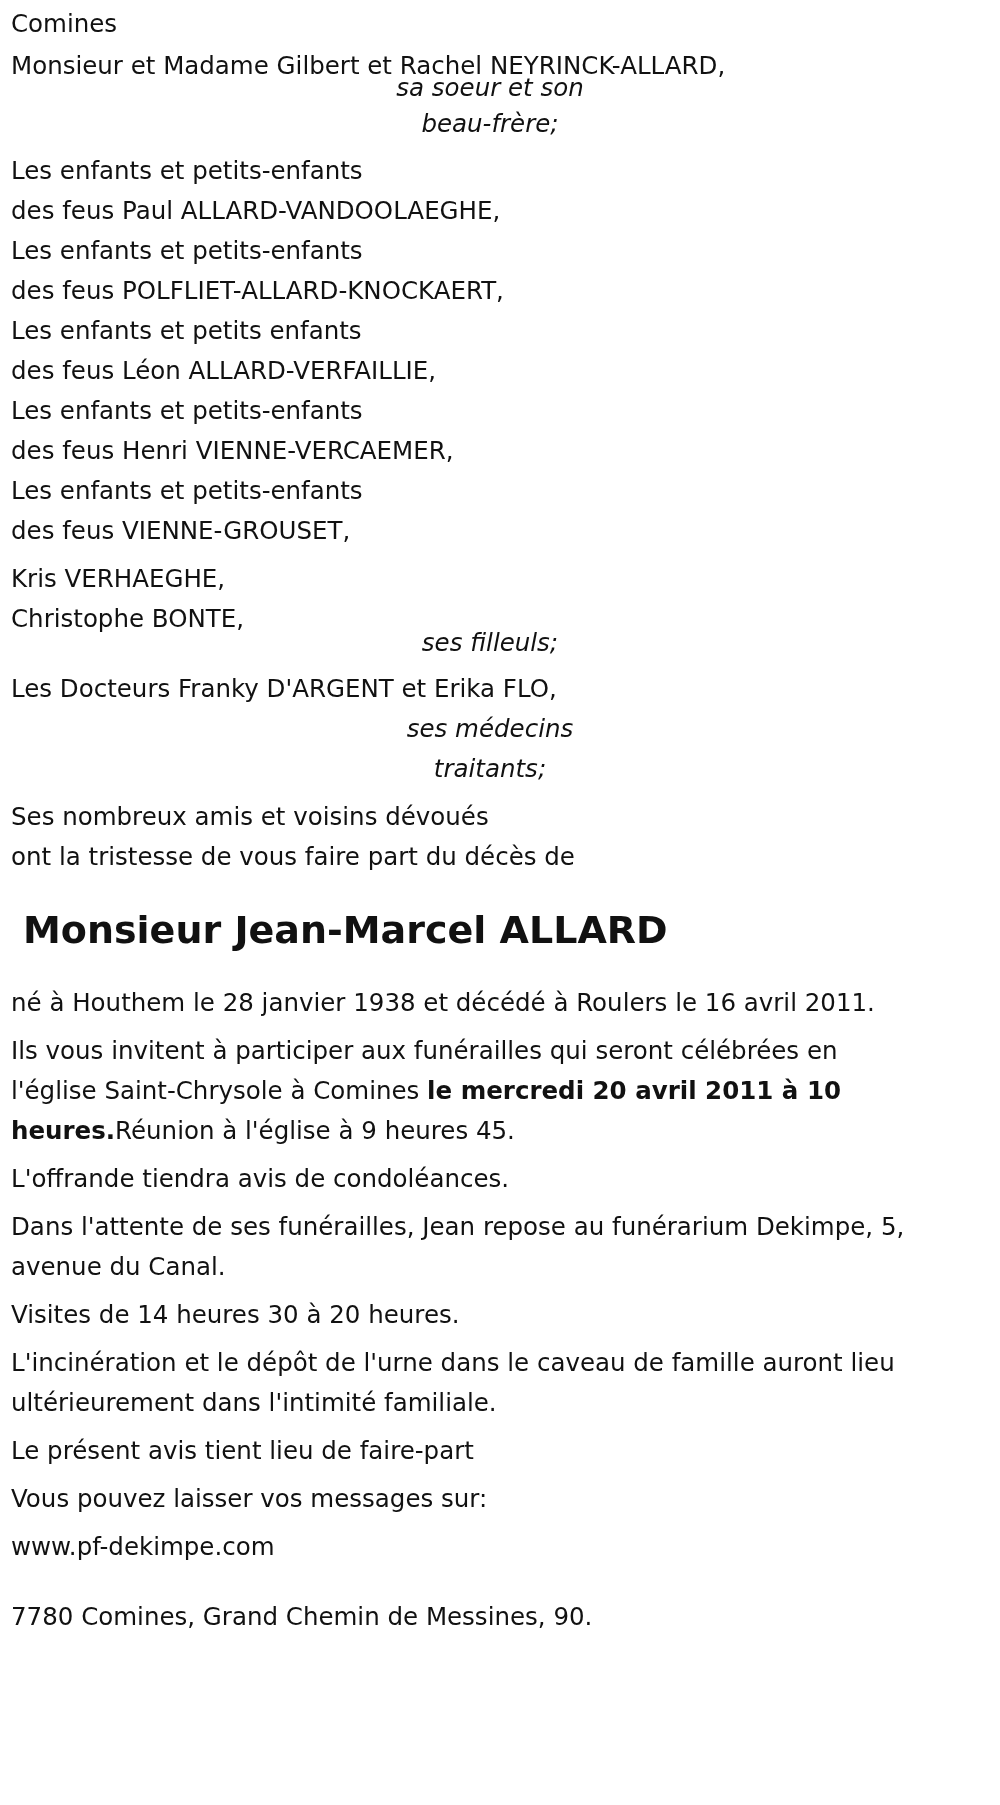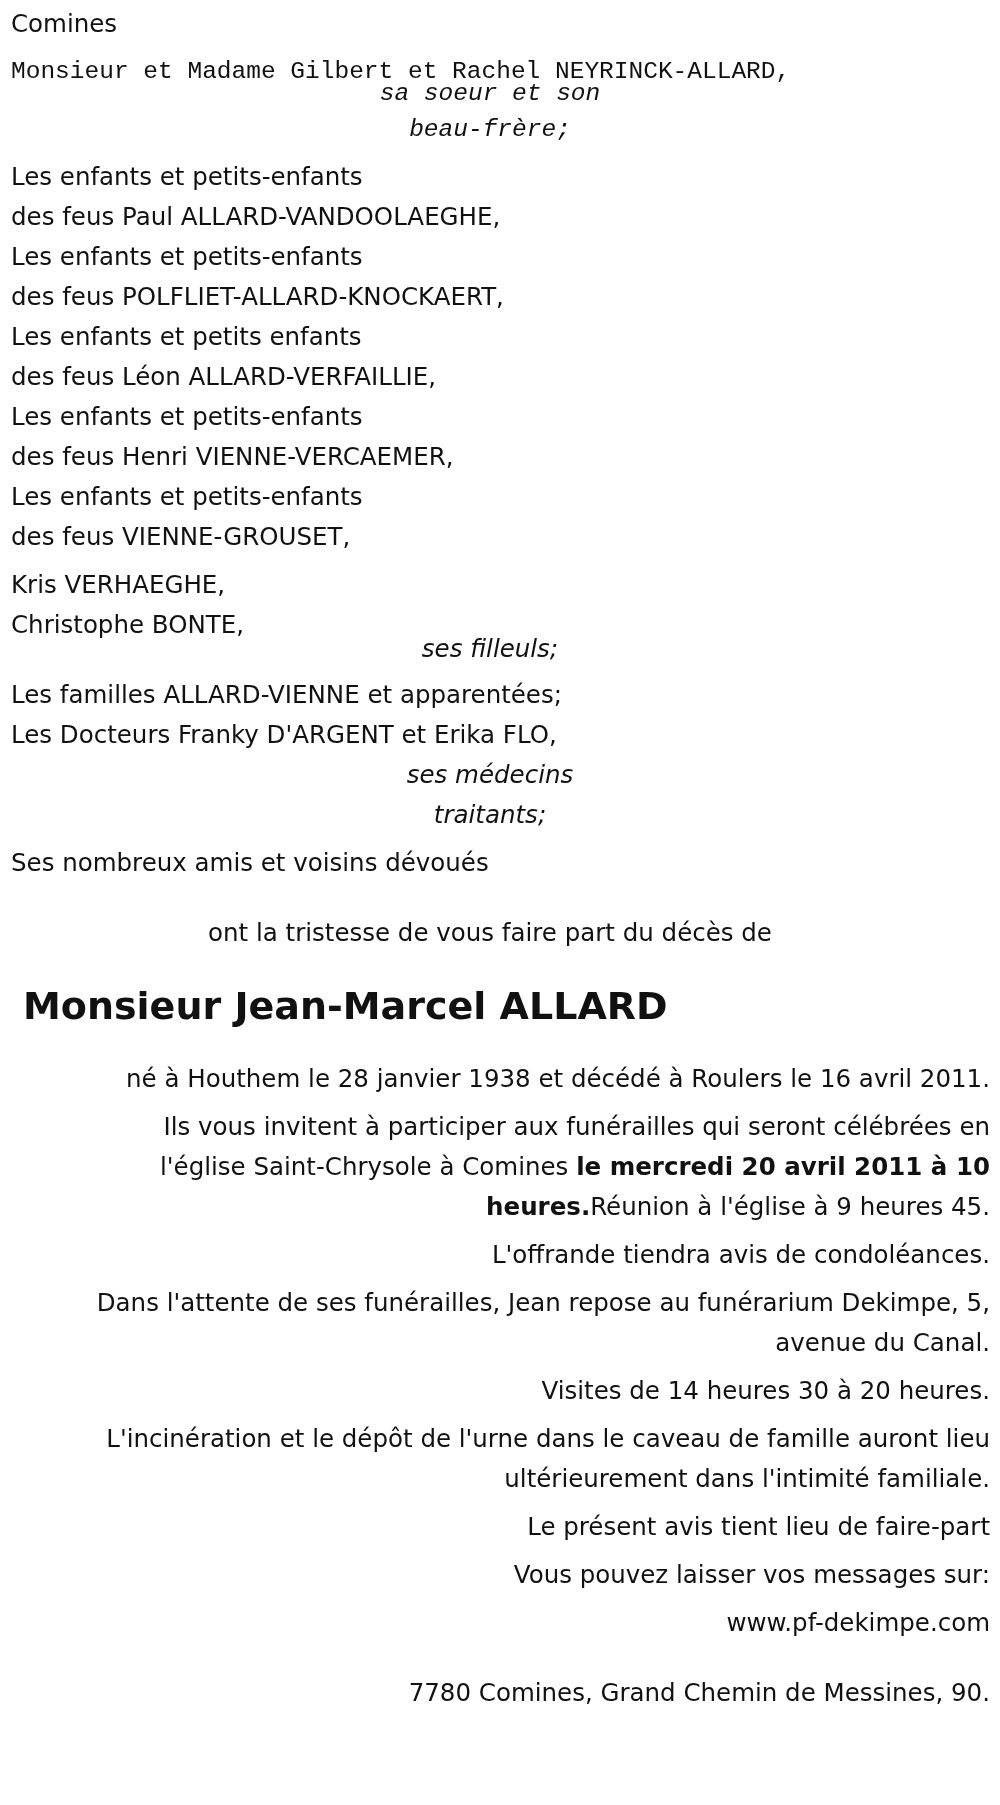--- a/index.html
+++ b/index.html
@@ -25,30 +25,30 @@
     .line { display: block; white-space: nowrap; }
     .rel { display: block; text-align: center; font-style: italic; }
     .heading {
       font-weight: bold;
       font-size: 38px;
       line-height: 50px;
       margin: 12px;
     }
     .bold { font-weight: bold; }
     .para { margin: 0 0 8px 0; }
-    .prose { width: 979px; text-align: right; }
+    .prose { width: 979px; }
   </style>
 </head>
 <body>
 
 <div class="notice">
 
   <span class="line">Comines</span>
 
-  <div style="margin-top:8px;font-family:Liberation Mono, monospace;">
+  <div style="margin-top:2px;">
     <span class="line">Monsieur et Madame Gilbert et Rachel NEYRINCK-ALLARD,</span>
     <div style="margin-top:-16px;">
       <span class="rel" style="line-height:36px;">sa soeur et son</span>
       <span class="rel" style="line-height:36px;">beau-frère;</span>
     </div>
   </div>
 
   <div style="margin-top:9px;">
     <span class="line">Les enfants et petits-enfants</span>
     <span class="line">des feus Paul ALLARD-VANDOOLAEGHE,</span>
@@ -62,29 +62,28 @@
     <span class="line">des feus VIENNE-GROUSET,</span>
   </div>
 
   <div style="margin-top:8px;">
     <span class="line">Kris VERHAEGHE,</span>
     <span class="line">Christophe BONTE,</span>
     <span class="rel" style="margin-top:-16px;">ses filleuls;</span>
   </div>
 
   <div style="margin-top:6px;">
-    <span class="line">Les familles ALLARD-VIENNE et apparentées;</span>
     <span class="line">Les Docteurs Franky D'ARGENT et Erika FLO,</span>
     <span class="rel">ses médecins</span>
     <span class="rel">traitants;</span>
   </div>
 
   <span class="line" style="margin-top:8px;">Ses nombreux amis et voisins dévoués</span>
 
-  <span class="line" style="margin-top:30px;text-align:center;">ont la tristesse de vous faire part du décès de</span>
+  <span class="line" style="">ont la tristesse de vous faire part du décès de</span>
 
   <h1 class="heading" style="margin-top:28px;">Monsieur Jean-Marcel ALLARD</h1>
 
   <div class="prose" style="margin-top:28px;">
     <p class="para">
       <span>né à Houthem le 28 janvier 1938 et décédé à Roulers le 16 avril 2011.</span>
     </p>
 
     <p class="para">
       <span class="line">Ils vous invitent à participer aux funérailles qui seront célébrées en</span>

